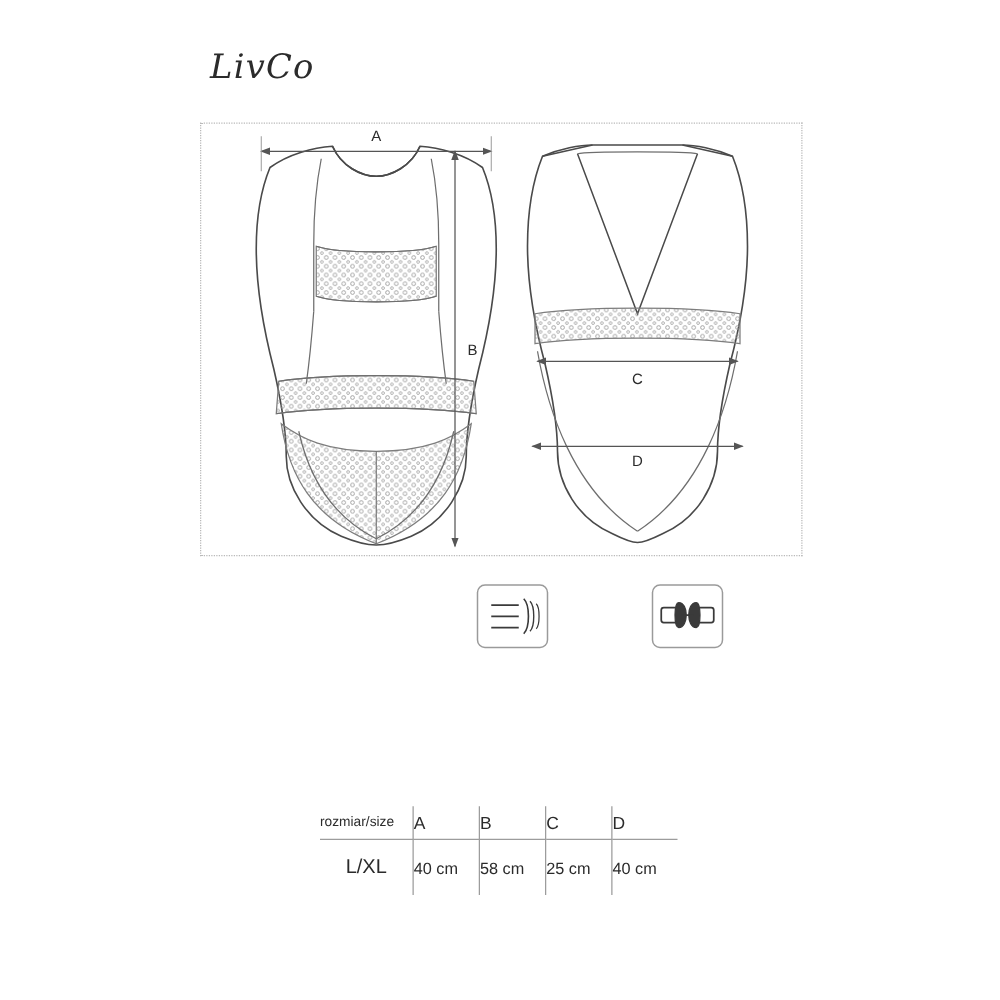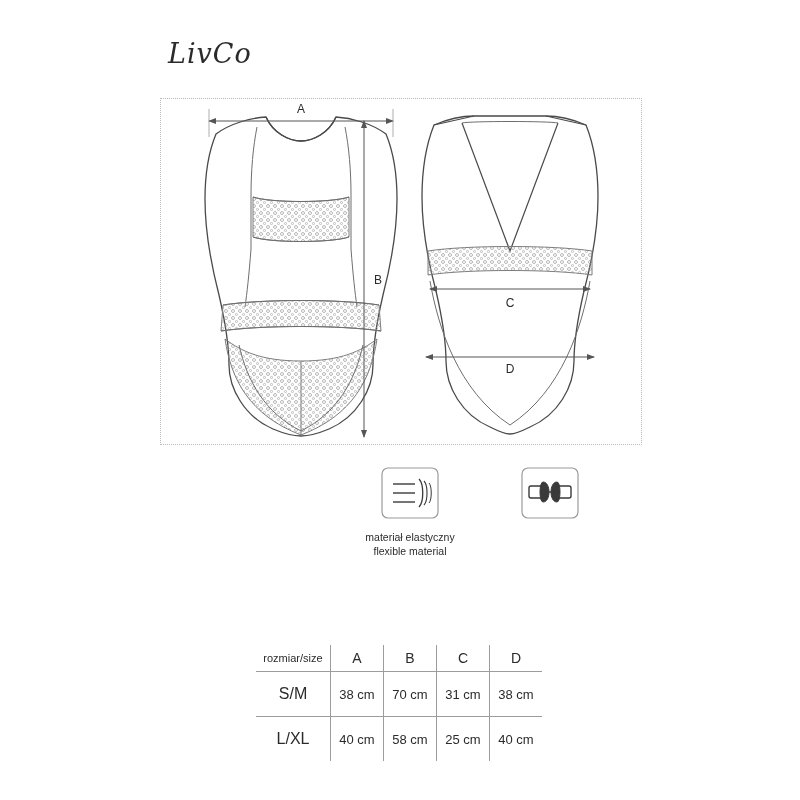--- a/index.html
+++ b/index.html
@@ -117,21 +117,21 @@
   .size-table {
     position: absolute;
     left: 256px;
     top: 645px;
     border-collapse: collapse;
     font-size: 13px;
   }
   .size-table td, .size-table th {
     border: 1px solid #9c9c9c;
     padding: 0;
-    text-align: center;
+    text-align: left;
     font-weight: normal;
     color: #2b2b2b;
   }
   .size-table .hdr-label {
     width: 74px;
     height: 26px;
     font-size: 11px;
     border-left: none;
     border-top: none;
   }
@@ -266,24 +266,20 @@
     <div class="feature f2">
       <svg class="glyph" width="70" height="62" viewBox="0 0 70 62">
         <rect x="7" y="6" width="56" height="50" rx="6" fill="none" stroke="#9a9a9a" stroke-width="1.2"></rect>
         <line x1="18" y1="22" x2="40" y2="22" stroke="#3a3a3a" stroke-width="1.4"></line>
         <line x1="18" y1="31" x2="40" y2="31" stroke="#3a3a3a" stroke-width="1.4"></line>
         <line x1="18" y1="40" x2="40" y2="40" stroke="#3a3a3a" stroke-width="1.4"></line>
         <path d="M44,17 C49,22 49,40 44,45" fill="none" stroke="#3a3a3a" stroke-width="1.3"></path>
         <path d="M49,19 C53,23 53,39 49,43" fill="none" stroke="#3a3a3a" stroke-width="1.1"></path>
         <path d="M54,21 C57,24 57,38 54,41" fill="none" stroke="#3a3a3a" stroke-width="1"></path>
       </svg>
-      <div class="caption">
-        <div>materiał elastyczny</div>
-        <div>flexible material</div>
-      </div>
     </div>
 
     <div class="feature f3">
       <svg class="glyph" width="70" height="62" viewBox="0 0 70 62">
         <rect x="7" y="6" width="56" height="50" rx="6" fill="none" stroke="#9a9a9a" stroke-width="1.2"></rect>
         <rect x="14" y="24" width="16" height="12" rx="2" fill="none" stroke="#3a3a3a" stroke-width="1.4"></rect>
         <rect x="40" y="24" width="16" height="12" rx="2" fill="none" stroke="#3a3a3a" stroke-width="1.4"></rect>
         <path d="M28,20 C36,20 36,40 28,40 C24,40 24,20 28,20 Z" fill="#3a3a3a" stroke="#3a3a3a" stroke-width="1"></path>
         <path d="M42,20 C34,20 34,40 42,40 C46,40 46,20 42,20 Z" fill="#3a3a3a" stroke="#3a3a3a" stroke-width="1"></path>
         <line x1="30" y1="30" x2="40" y2="30" stroke="#3a3a3a" stroke-width="1.4"></line>
@@ -293,27 +289,20 @@
 
   <table class="size-table">
     <tbody>
         <tr>
       <th class="hdr-label">rozmiar/size</th>
       <th class="hdr-col">A</th>
       <th class="hdr-col">B</th>
       <th class="hdr-col">C</th>
       <th class="hdr-col last">D</th>
     </tr>
-    <tr>
-      <td class="row-label">S/M</td>
-      <td class="cell">38 cm</td>
-      <td class="cell">70 cm</td>
-      <td class="cell">31 cm</td>
-      <td class="cell last">38 cm</td>
-    </tr>
     <tr class="last-row">
       <td class="row-label">L/XL</td>
       <td class="cell">40 cm</td>
       <td class="cell">58 cm</td>
       <td class="cell">25 cm</td>
       <td class="cell last">40 cm</td>
     </tr>
   </tbody>
     </table>
 

